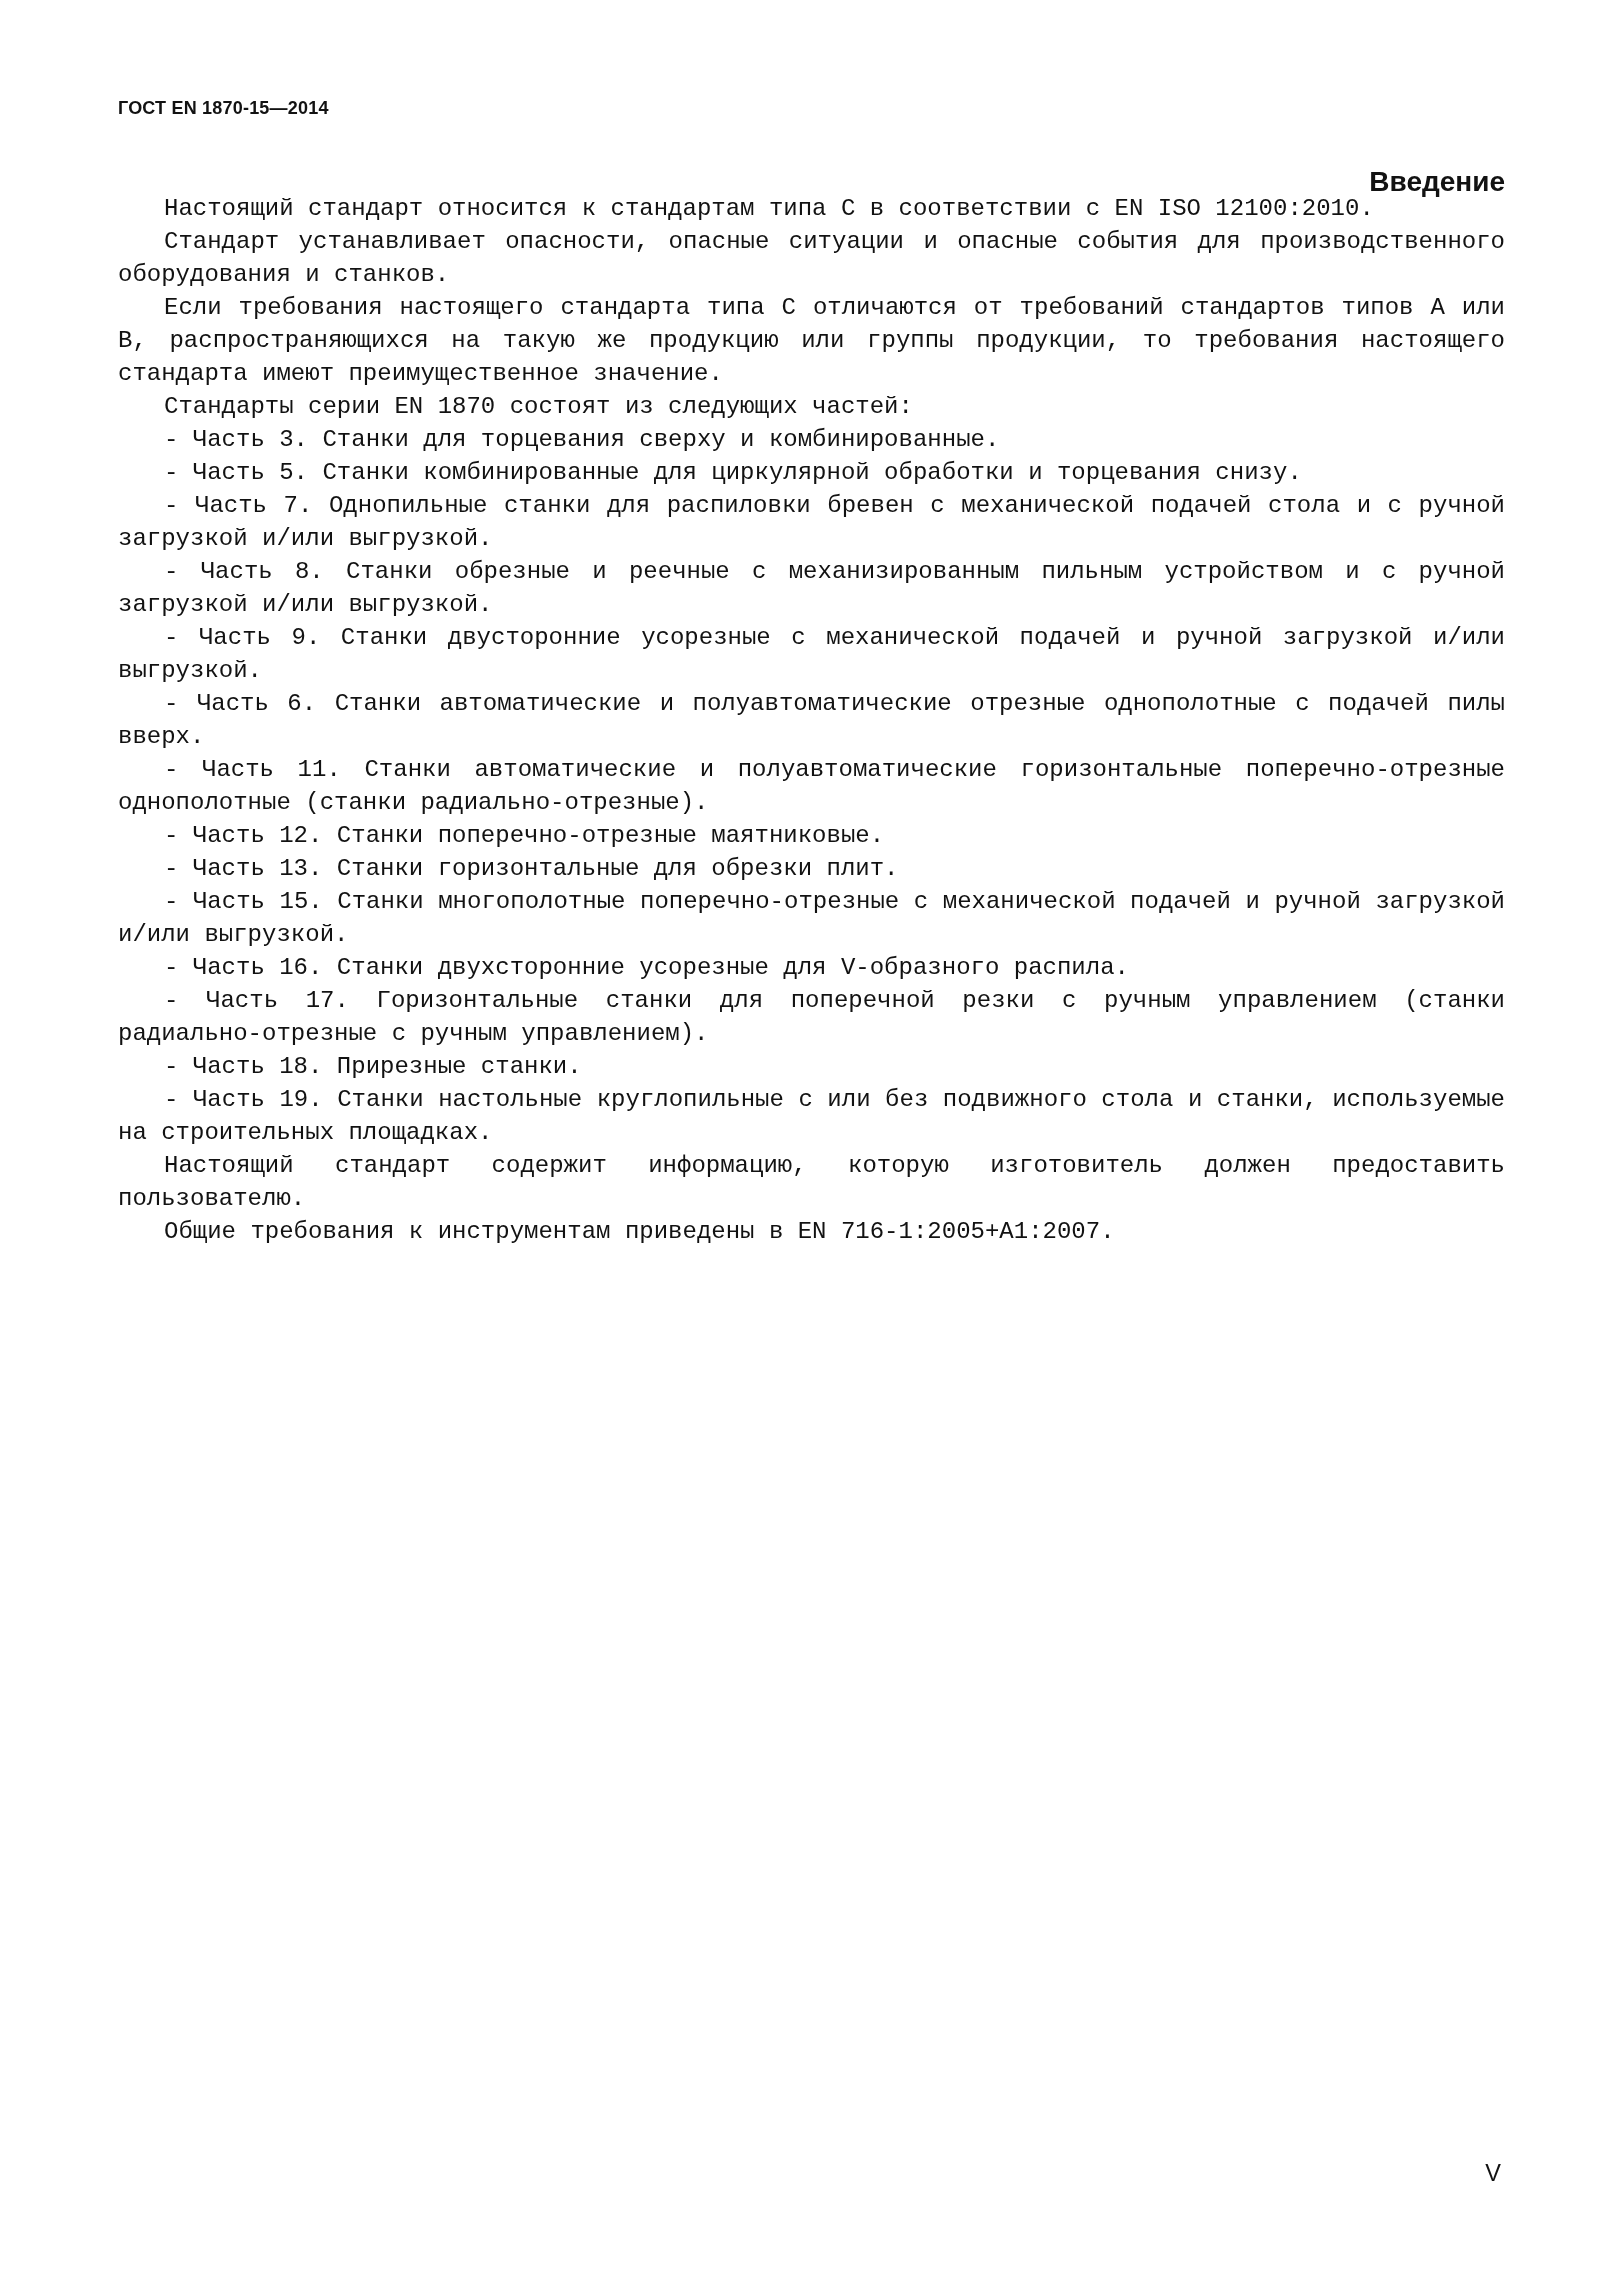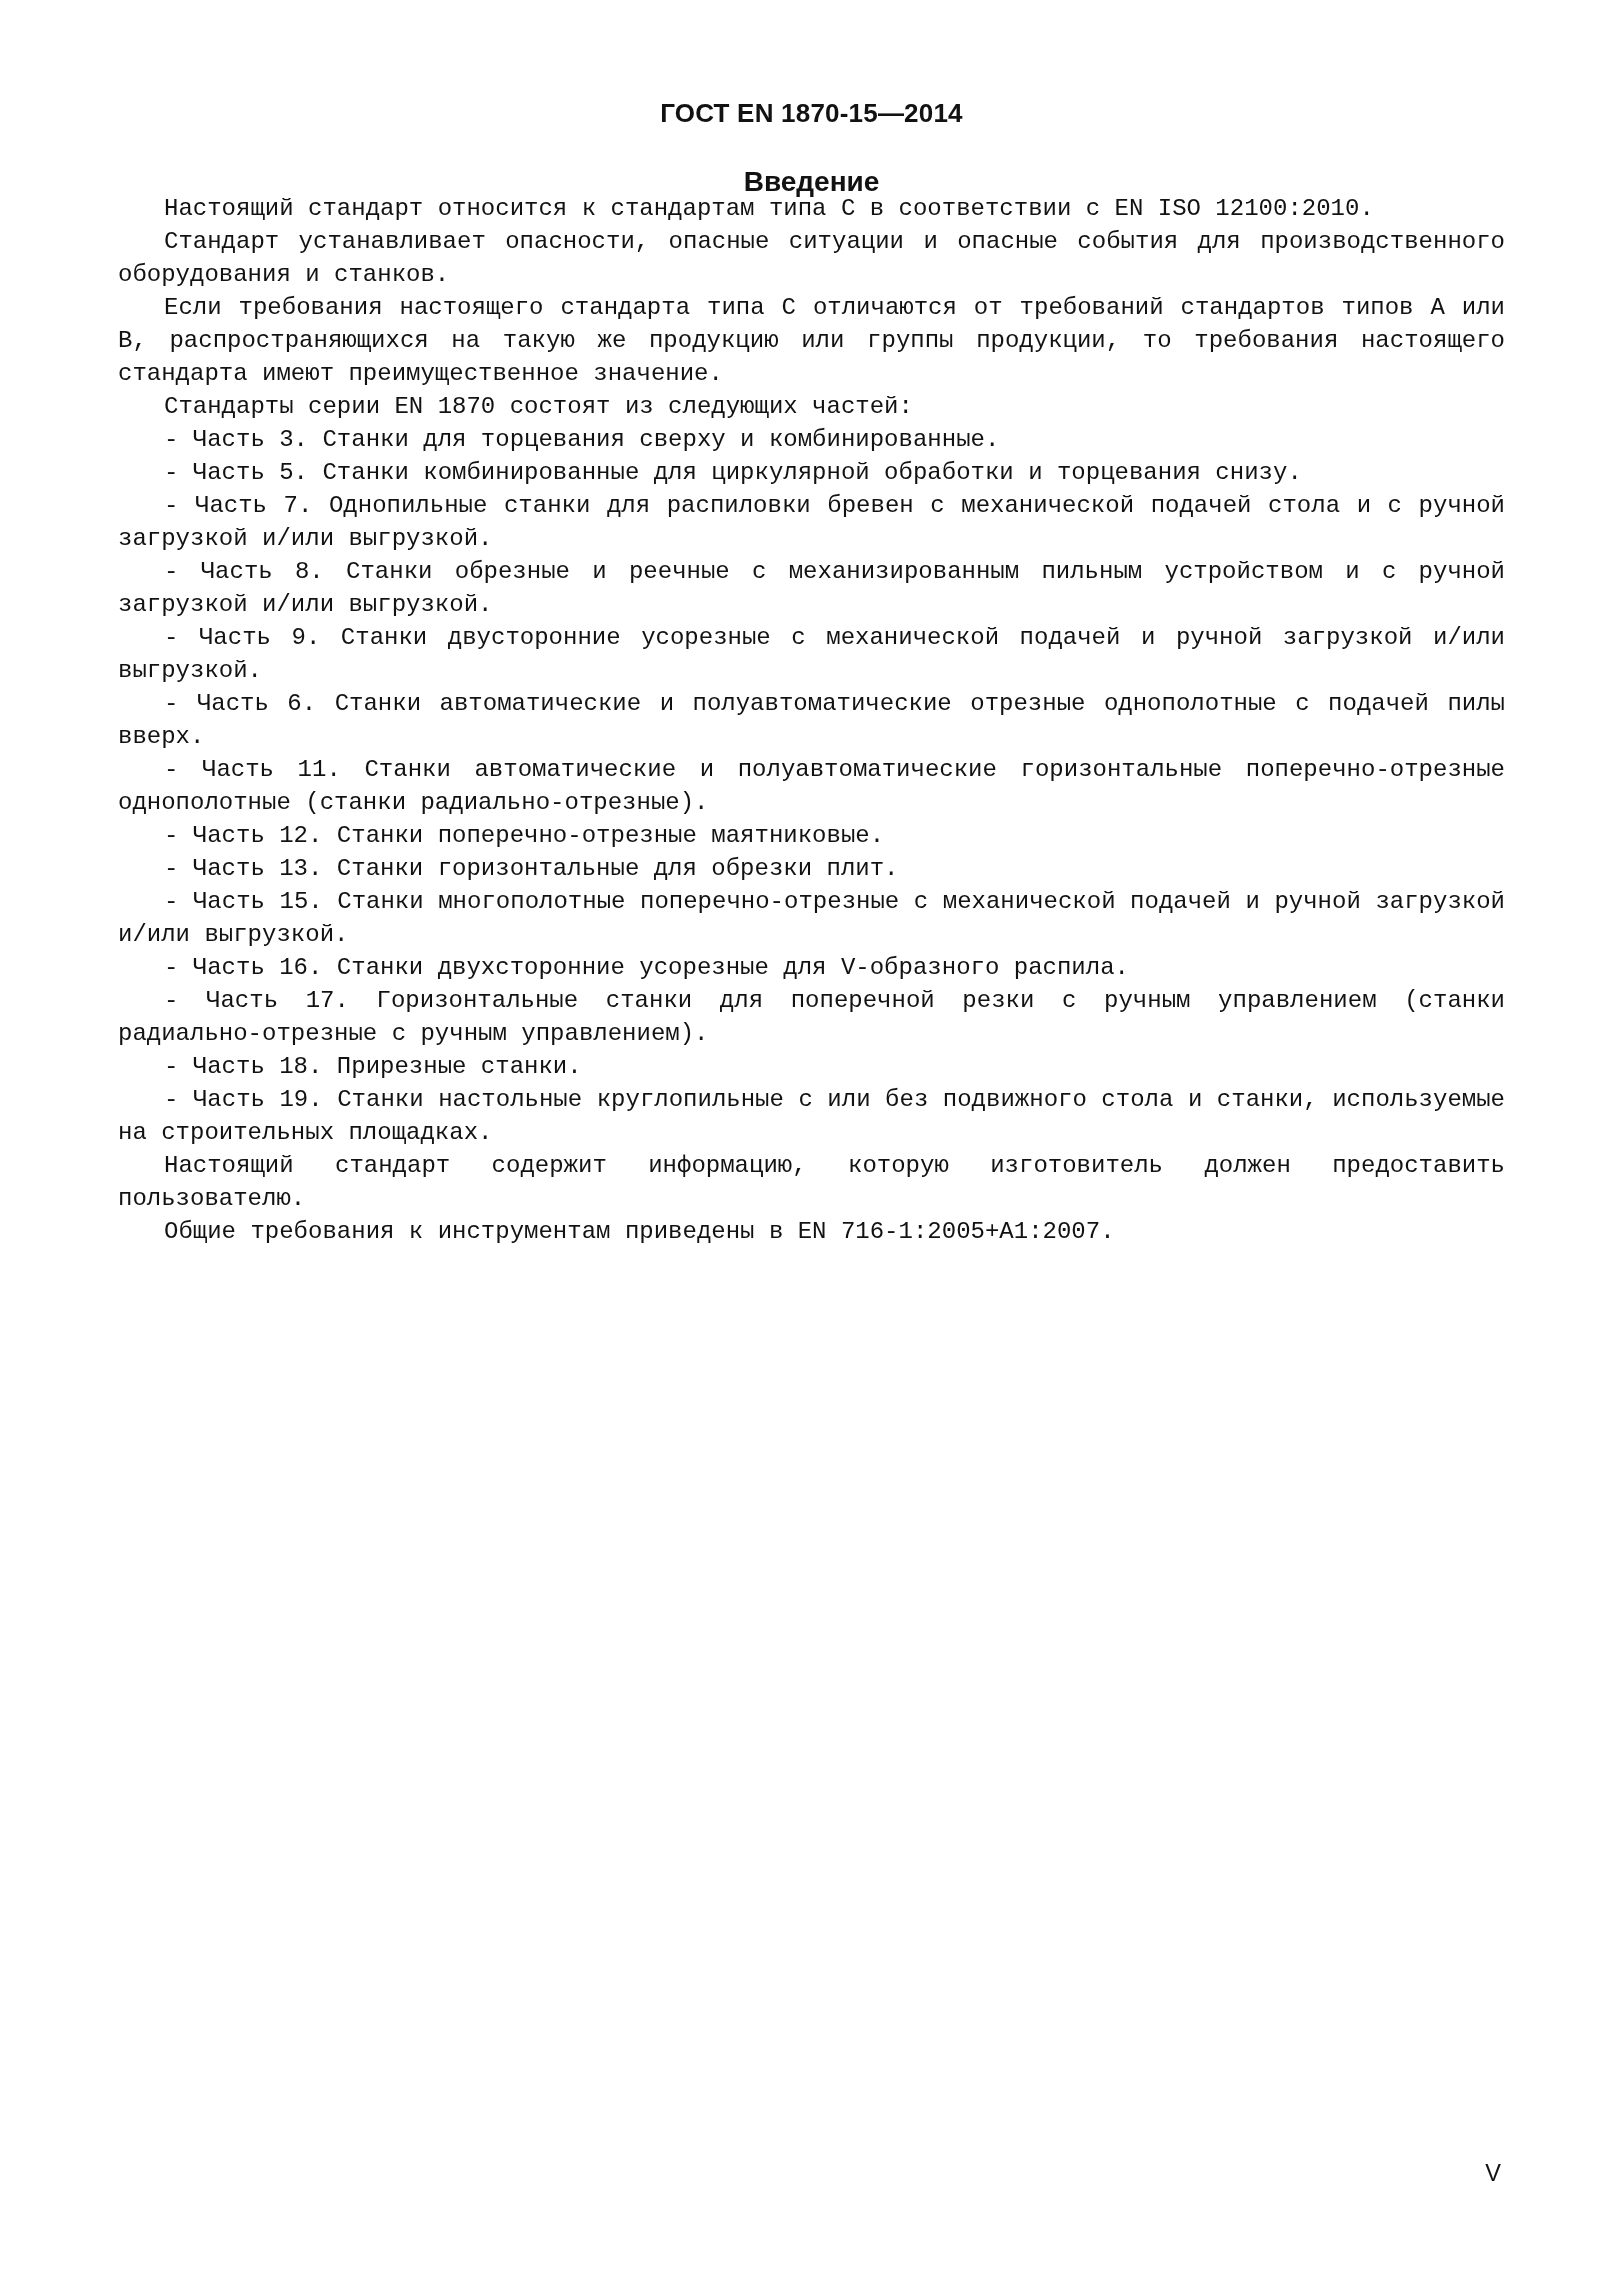--- a/index.html
+++ b/index.html
@@ -15,31 +15,31 @@
     background: #ffffff;
     color: #121212;
     font-family: "Liberation Sans", "DejaVu Sans", sans-serif;
     overflow: hidden;
   }
   .doc-header {
     position: absolute;
     top: 98px;
     left: 118px;
     right: 116px;
-    text-align: center;
+    text-align: left;
     font-weight: bold;
-    font-size: 26px;
+    font-size: 18px;
     letter-spacing: 0.2px;
   }
   .doc-title {
     position: absolute;
     top: 147px;
     left: 118px;
     right: 116px;
-    text-align: center;
+    text-align: right;
     font-weight: bold;
     font-size: 28px;
   }
   .doc-body {
     position: absolute;
     top: 192px;
     left: 118px;
     right: 116px;
   }
   .para {

